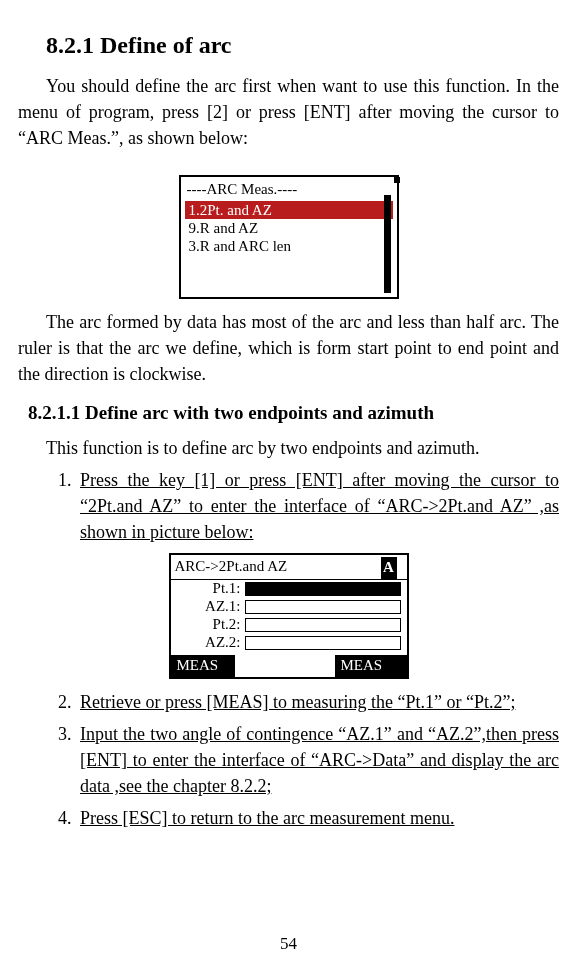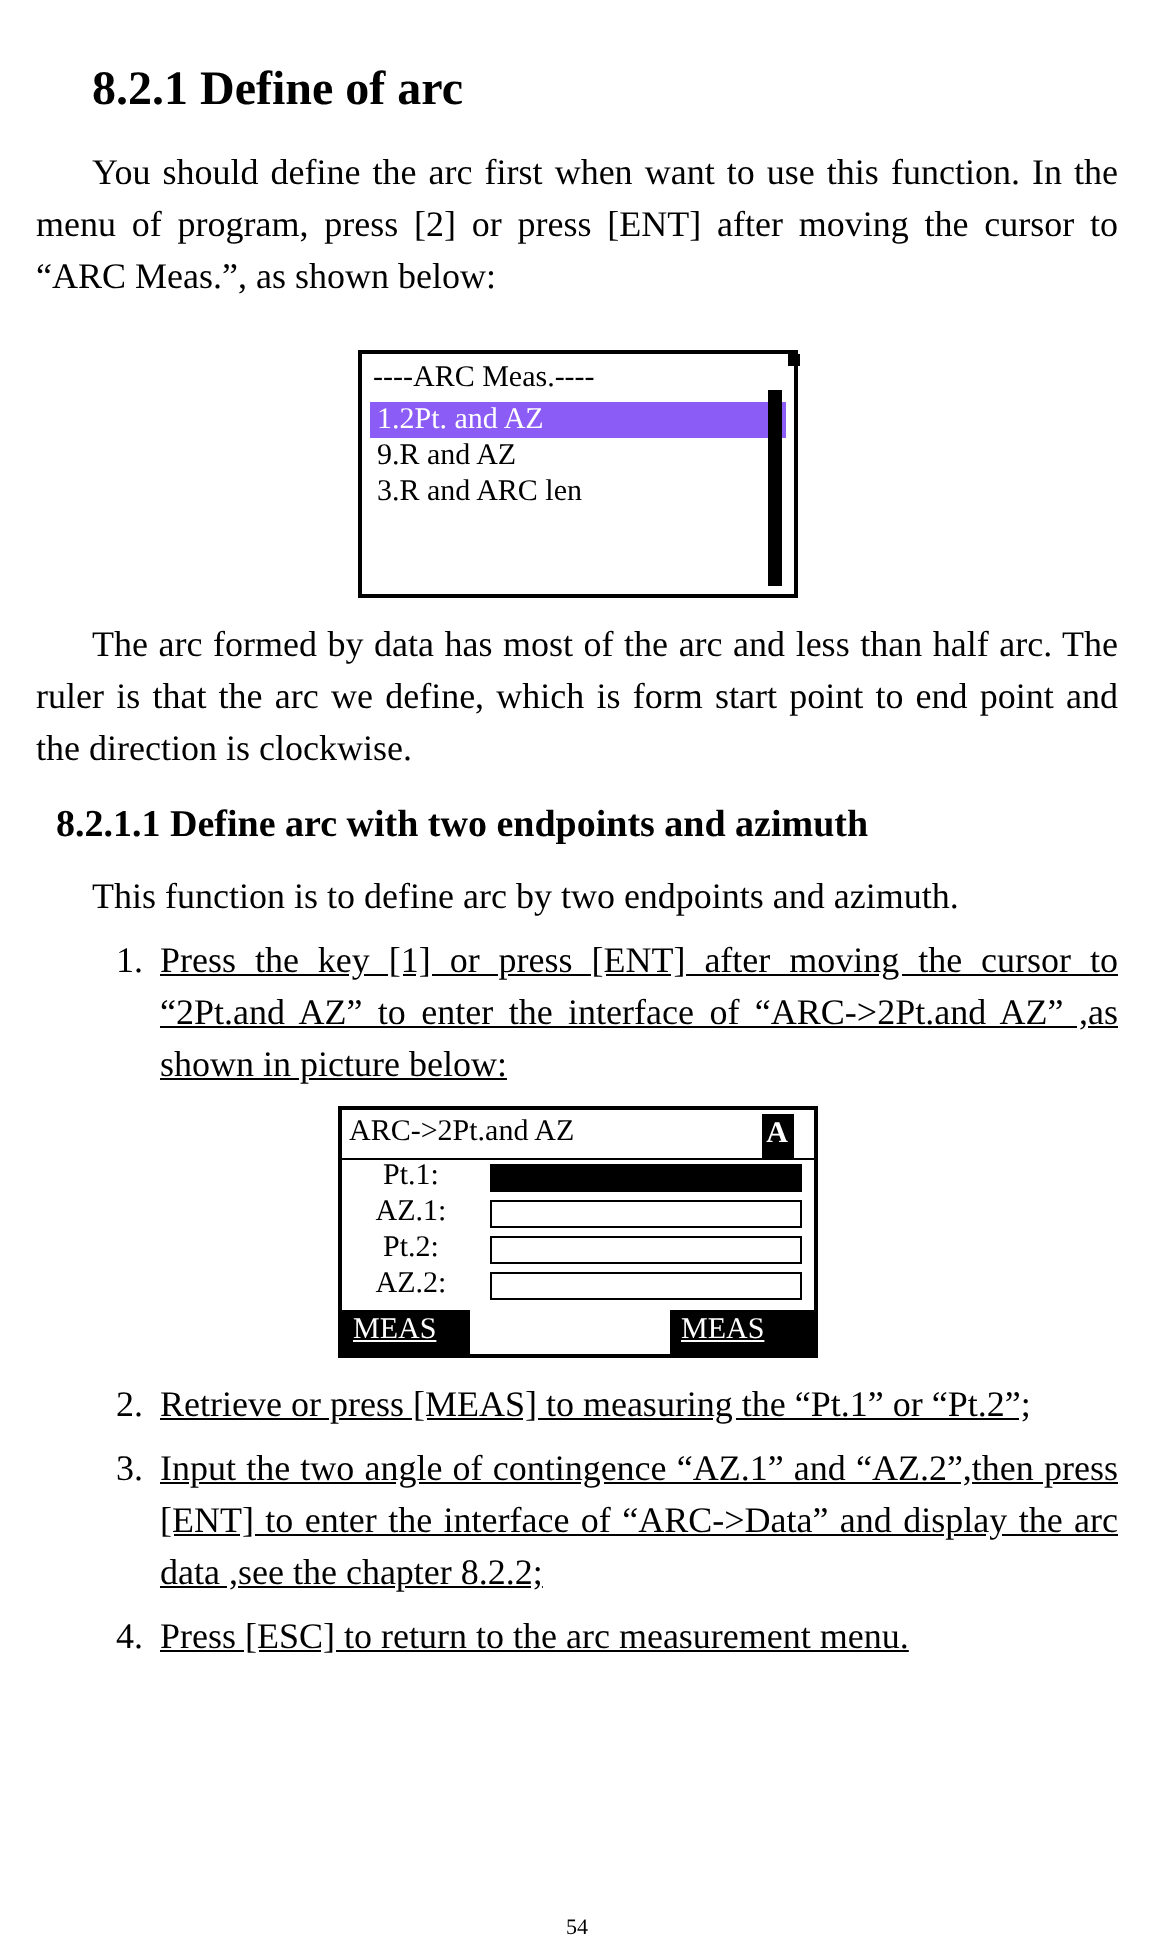--- a/index.html
+++ b/index.html
@@ -65,21 +65,21 @@
     padding: 2px 6px 0 6px;
   }
   .screen1 .list {
     margin: 0 4px 0 4px;
   }
   .screen1 .item {
     padding: 0 4px;
     line-height: 1.2;
   }
   .screen1 .item.selected {
-    background: #8b5cf6;
+    background: #b91c1c;
     color: #fff;
   }
   .screen1 .sideline {
     position: absolute;
     right: 6px;
     top: 18px;
     bottom: 4px;
     width: 7px;
     background: #000;
   }
@@ -123,21 +123,21 @@
     margin-left: 2px;
   }
   .screen2 .formrow {
     display: flex;
     align-items: center;
     padding-right: 6px;
     height: 18px;
   }
   .screen2 .formrow .lbl {
     width: 70px;
-    text-align: center;
+    text-align: right;
     padding-right: 4px;
   }
   .screen2 .formrow .fld {
     flex: 1;
     height: 14px;
     border: 1px solid #000;
     box-sizing: border-box;
   }
   .screen2 .formrow .fld.active {
     background: #000;
@@ -147,34 +147,33 @@
     justify-content: space-between;
     margin-top: 3px;
   }
   .screen2 .soft .btn {
     background: #000;
     color: #fff;
     padding: 0 6px;
     min-width: 64px;
     box-sizing: border-box;
     text-align: left;
-    text-decoration: underline;
   }
   .screen2 .soft .btn.right {
     text-align: left;
     min-width: 72px;
   }
 
   .pagenum {
     position: absolute;
-    bottom: 4px;
+    bottom: 20px;
     left: 0;
     width: 100%;
     text-align: center;
-    font-size: 11px;
+    font-size: 17px;
   }
 </style>
 </head>
 <body>
 
 <div class="page">
 
   <div class="h3">8.2.1 Define of arc</div>
 
   <div class="para">You should define the arc first when want to use this function. In the menu of program, press [2] or press [ENT] after moving the cursor to “ARC Meas.”, as shown below:</div>

